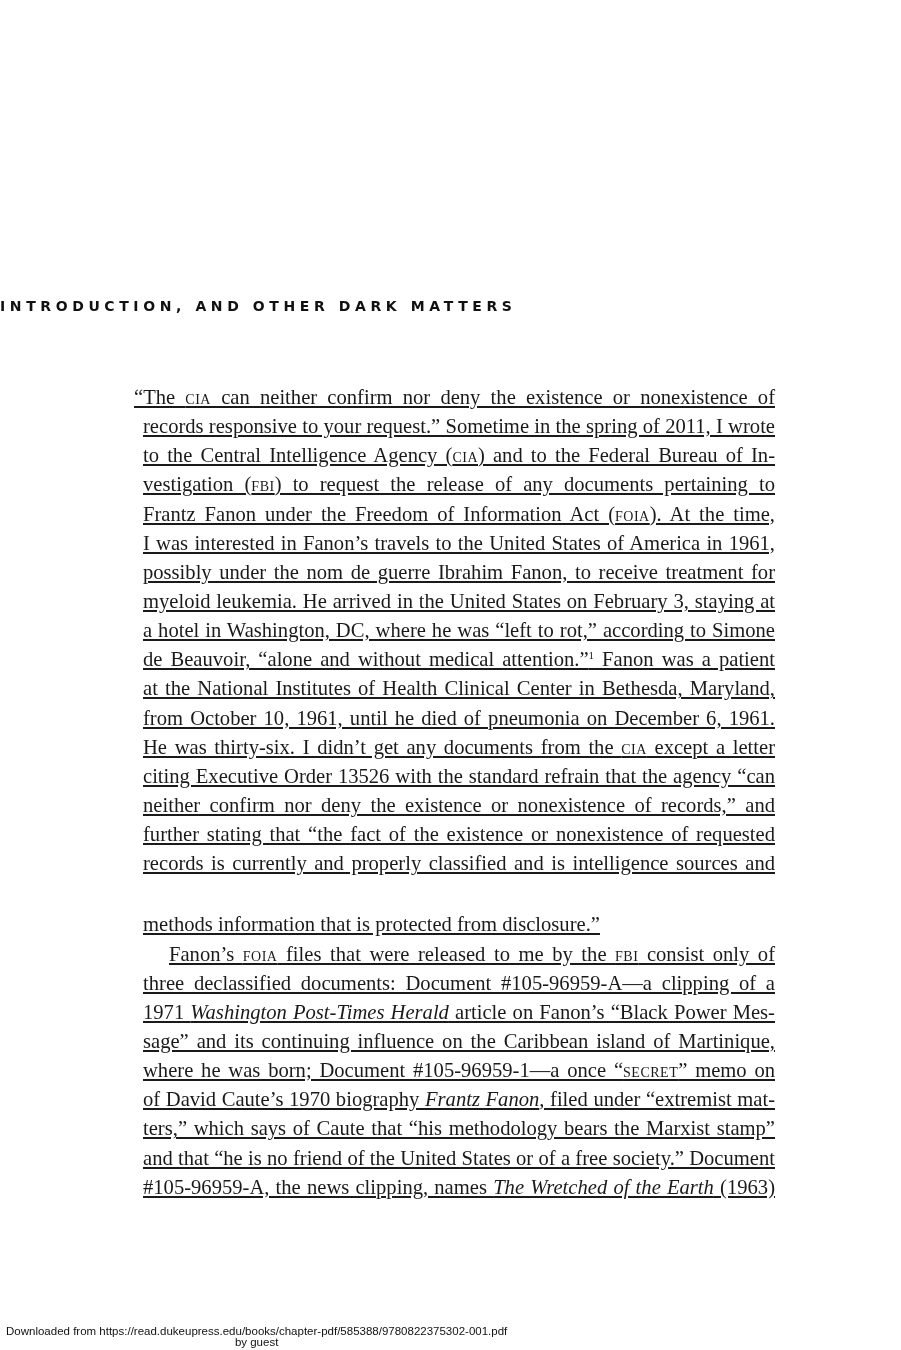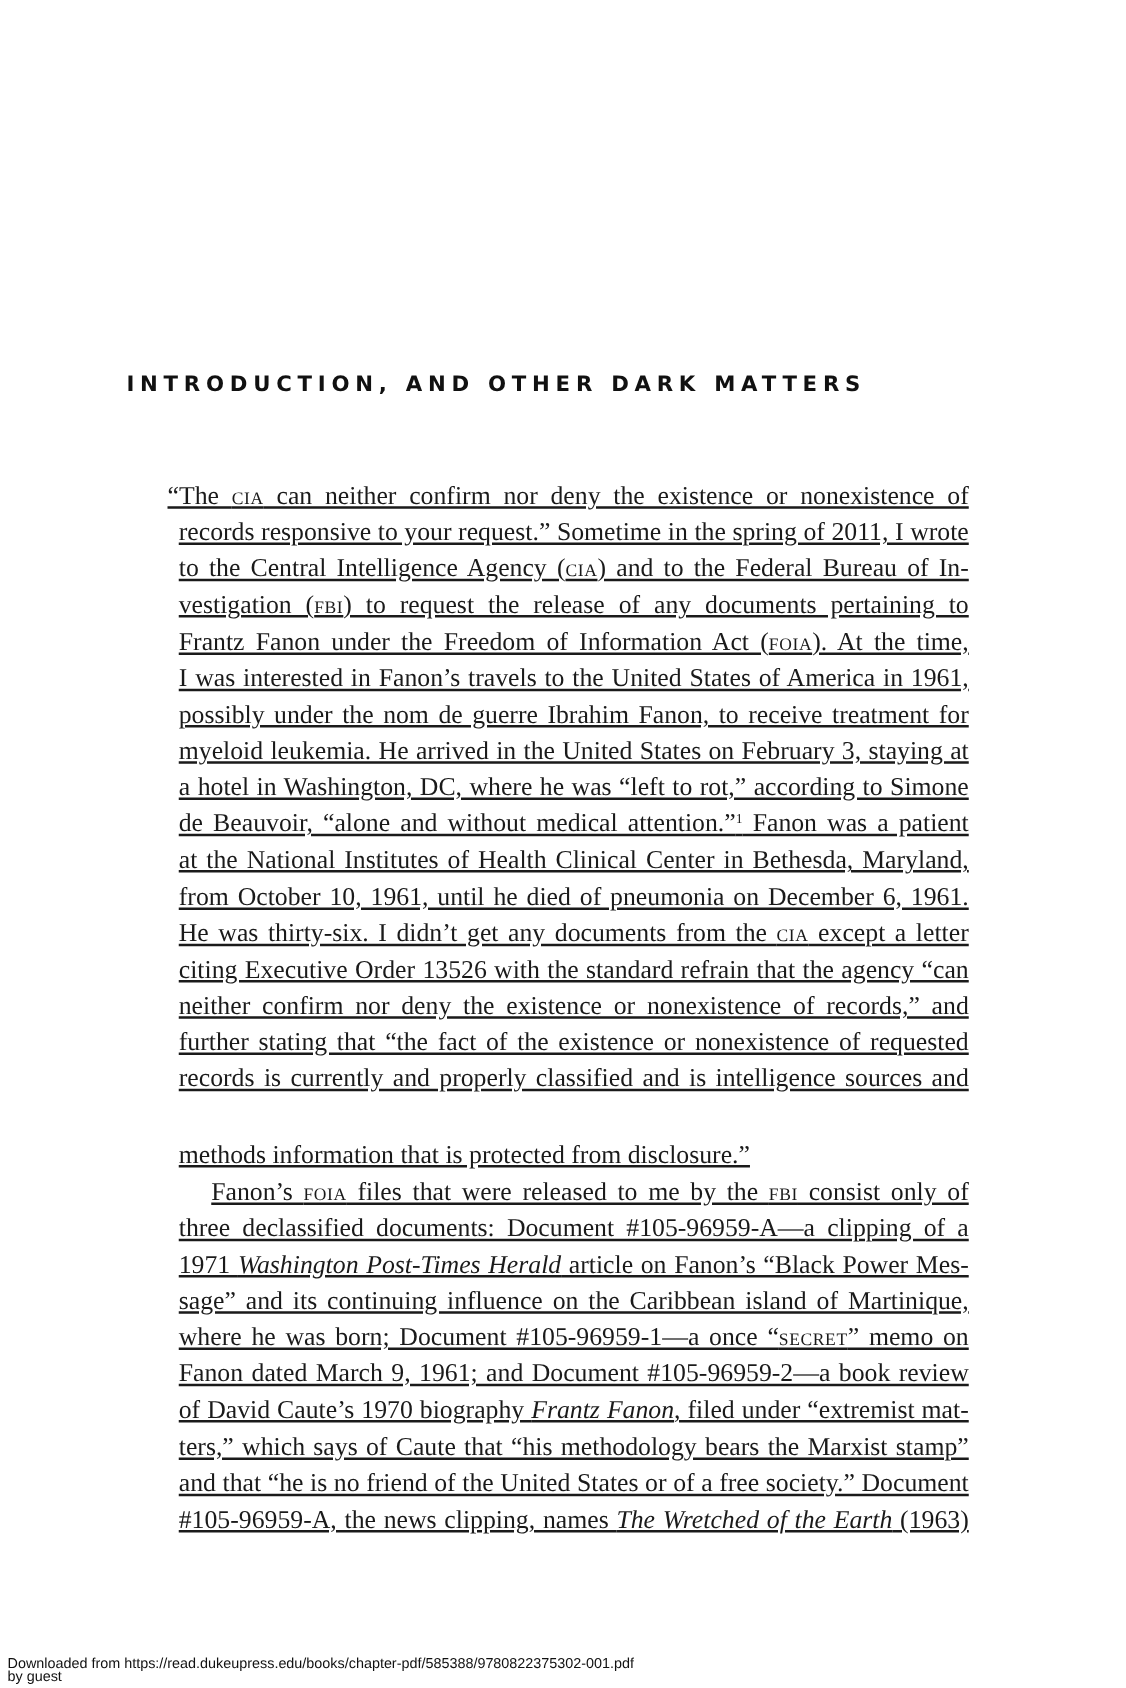--- a/index.html
+++ b/index.html
@@ -1,39 +1,40 @@
 <!DOCTYPE html>
 <html><head>
 <meta charset="utf-8">
 <style>
   html, body { margin: 0; padding: 0; background: #ffffff; }
   body { width: 901px; height: 1350px; position: relative; overflow: hidden; }
   .heading {
     position: absolute; left: 0; width: 794px; top: 298px;
-    text-align: center;
+    text-align: left;
     font-family: "DejaVu Sans", sans-serif;
-    font-weight: bold; font-size: 17px; letter-spacing: 4.6px;
+    font-weight: bold; font-size: 14px; letter-spacing: 4.6px;
     color: #111111;
   }
   .body-text {
     position: absolute; left: 143px; top: 383px; width: 632px;
     font-family: "Liberation Serif", serif;
     font-size: 20.6px; line-height: 29.15px; color: #1a1a1a; text-decoration: underline;
   }
   .line { display: block; white-space: nowrap; text-align: justify; text-align-last: justify; height: 29.15px; }
   .line.last { text-align-last: left; margin-top: 32px; }
   .line.indent { padding-left: 26px; }
   .line.hang { margin-left: -9px; }
   .sc { font-variant: small-caps; text-transform: lowercase; letter-spacing: 0.5px; }
   .it { font-style: italic; margin-top: 17px; }
   sup { font-size: 11px; line-height: 0; vertical-align: 7px; }
   .footer {
     position: absolute; left: 6px; top: 1326px;
     font-family: "Liberation Sans", sans-serif; font-size: 11.5px; line-height: 11px;
     color: #111111;
+    text-align: center;
   }
 </style>
 </head>
 <body>
 
 <div class="heading">INTRODUCTION, AND OTHER DARK MATTERS</div>
 
 <div class="body-text" id="body-text">
     <div>
       <span class="line hang">“The <span class="sc">CIA</span> can neither confirm nor deny the existence or nonexistence of</span>
@@ -54,21 +55,20 @@
       <span class="line">further stating that “the fact of the existence or nonexistence of requested</span>
       <span class="line">records is currently and properly classified and is intelligence sources and</span>
       <span class="line last">methods information that is protected from disclosure.”</span>
     </div>
     <div>
       <span class="line indent">Fanon’s <span class="sc">FOIA</span> files that were released to me by the <span class="sc">FBI</span> consist only of</span>
       <span class="line">three declassified documents: Document #105-96959-A—a clipping of a</span>
       <span class="line">1971 <span class="it">Washington Post-Times Herald</span> article on Fanon’s “Black Power Mes-</span>
       <span class="line">sage” and its continuing influence on the Caribbean island of Martinique,</span>
       <span class="line">where he was born; Document #105-96959-1—a once “<span class="sc">SECRET</span>” memo on</span>
-      <span class="line">Fanon dated March 9, 1961; and Document #105-96959-2—a book review</span>
       <span class="line">of David Caute’s 1970 biography <span class="it">Frantz Fanon</span>, filed under “extremist mat-</span>
       <span class="line">ters,” which says of Caute that “his methodology bears the Marxist stamp”</span>
       <span class="line">and that “he is no friend of the United States or of a free society.” Document</span>
       <span class="line">#105-96959-A, the news clipping, names <span class="it">The Wretched of the Earth</span> (1963)</span>
     </div>
   </div>
 
 <div class="footer">
   <div>Downloaded from https://read.dukeupress.edu/books/chapter-pdf/585388/9780822375302-001.pdf</div>
   <div>by guest</div>

